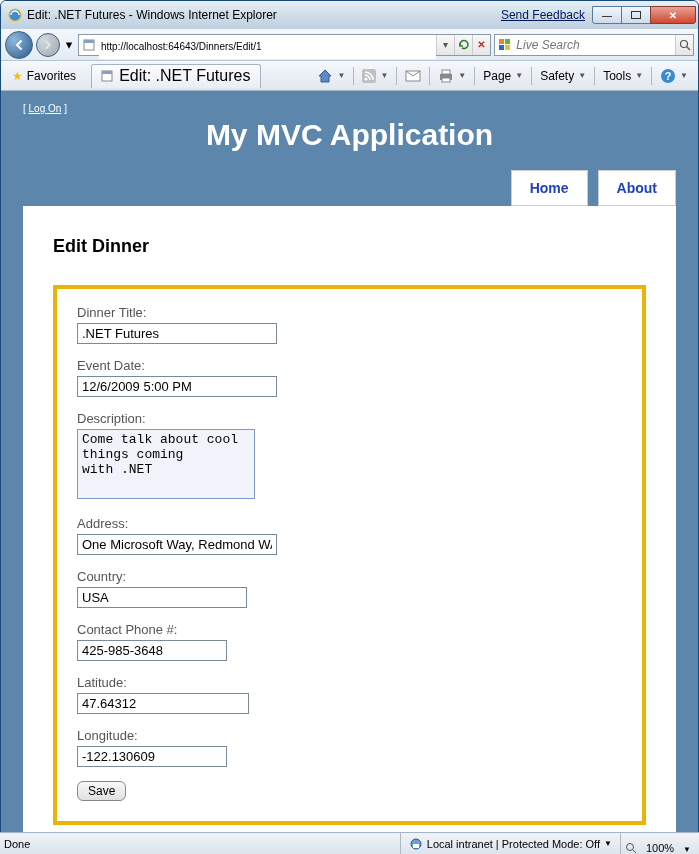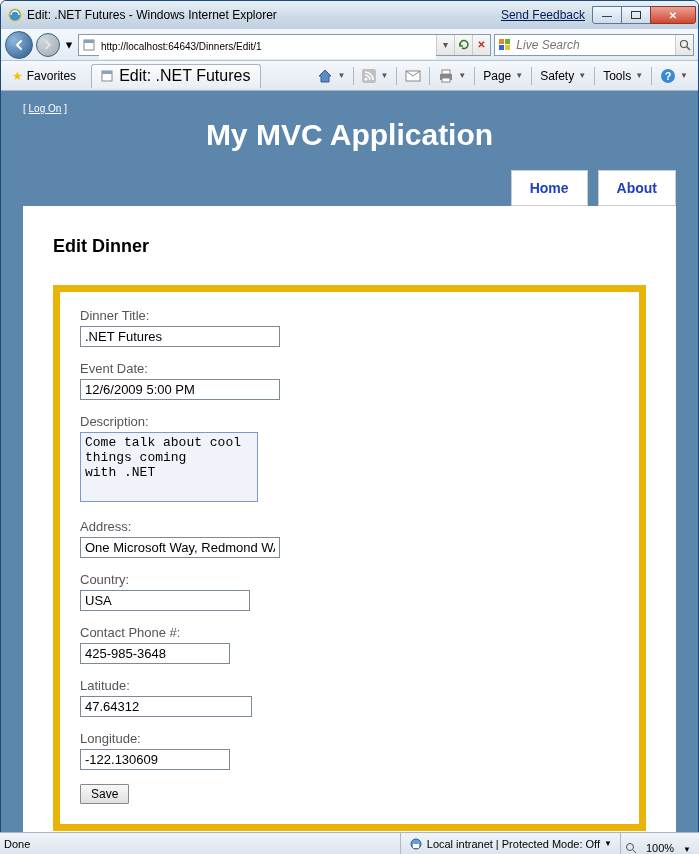--- a/index.html
+++ b/index.html
@@ -43,26 +43,26 @@
   
   .viewport { height: calc(854px - 28px - 32px - 30px - 22px); overflow:auto; background:#5c86ac; }
   .page { margin:0; padding:8px 22px 12px 22px; color:#fff;}
   .logon-row{ text-align:left; font-size:10px; padding:4px 6px 2px 0;}
   .logon-row a{ color:#fff;}
   .app-title{ font-family: Arial, sans-serif; font-size:30px; font-weight:bold; margin:2px 0 18px 0;text-align:center;}
   .nav-tabs{ display:flex; justify-content:flex-end; gap:10px;}
   .nav-tab{ background:#fff; color:#2040c0; font-weight:bold; padding:9px 18px; border:1px solid #ccc; font-size:14px;}
   .content-pane{ background:#fff; color:#000; margin-top:0; padding:30px 30px 20px 30px; min-height:600px;}
   .page-h1{ font-size:18px; font-weight:bold; margin-bottom:28px; font-family: Arial, sans-serif;}
-  .form-fieldset{ border:7px solid #eab308; padding:16px 4px 20px 20px;}
+  .form-fieldset{ border:4px solid #eab308; padding:16px 4px 20px 20px;}
   .field{ margin-bottom:14px;}
   .field label{ display:block; font-size:13px; color:#555; margin-bottom:3px;}
   .field input[type=text]{ width:200px; padding:2px 4px; font-size:13px; border:1px solid #7a8a9a; font-family:inherit;}
   .field textarea{ width:178px; height:70px; padding:2px 4px; font-size:13px; font-family:"Courier New",monospace; border:1px solid #7a9acb; resize:none; background:#f0f4fa;}
-  .save-btn{ padding:2px 10px; font-size:12px; border:1px solid #888; background:linear-gradient(#f8f8f8,#e0e0e0); border-radius:1px;}
+  .save-btn{ padding:2px 10px; font-size:12px; border:1px solid #888; background:linear-gradient(#f8f8f8,#e0e0e0); border-radius:6px;}
   
   
   .statusbar{ position:absolute; bottom:0; left:0; right:0; height:22px; background:linear-gradient(#f0f4f9,#dde4ec); border-top:1px solid #a6b5c6; display:flex; align-items:center; font-size:11px; padding:0 4px;}
   .statusbar .zone{ margin-left:auto; display:flex; align-items:center; gap:4px; border-left:1px solid #b0b8c0; padding:0 8px; height:100%;}
   .statusbar .zoom{ display:flex; align-items:flex-end; gap:9px; border-left:1px solid #b0b8c0; padding:0 4px; height:100%;}
   
   svg{display:block;}
 </style>
 </head>
 <body>

